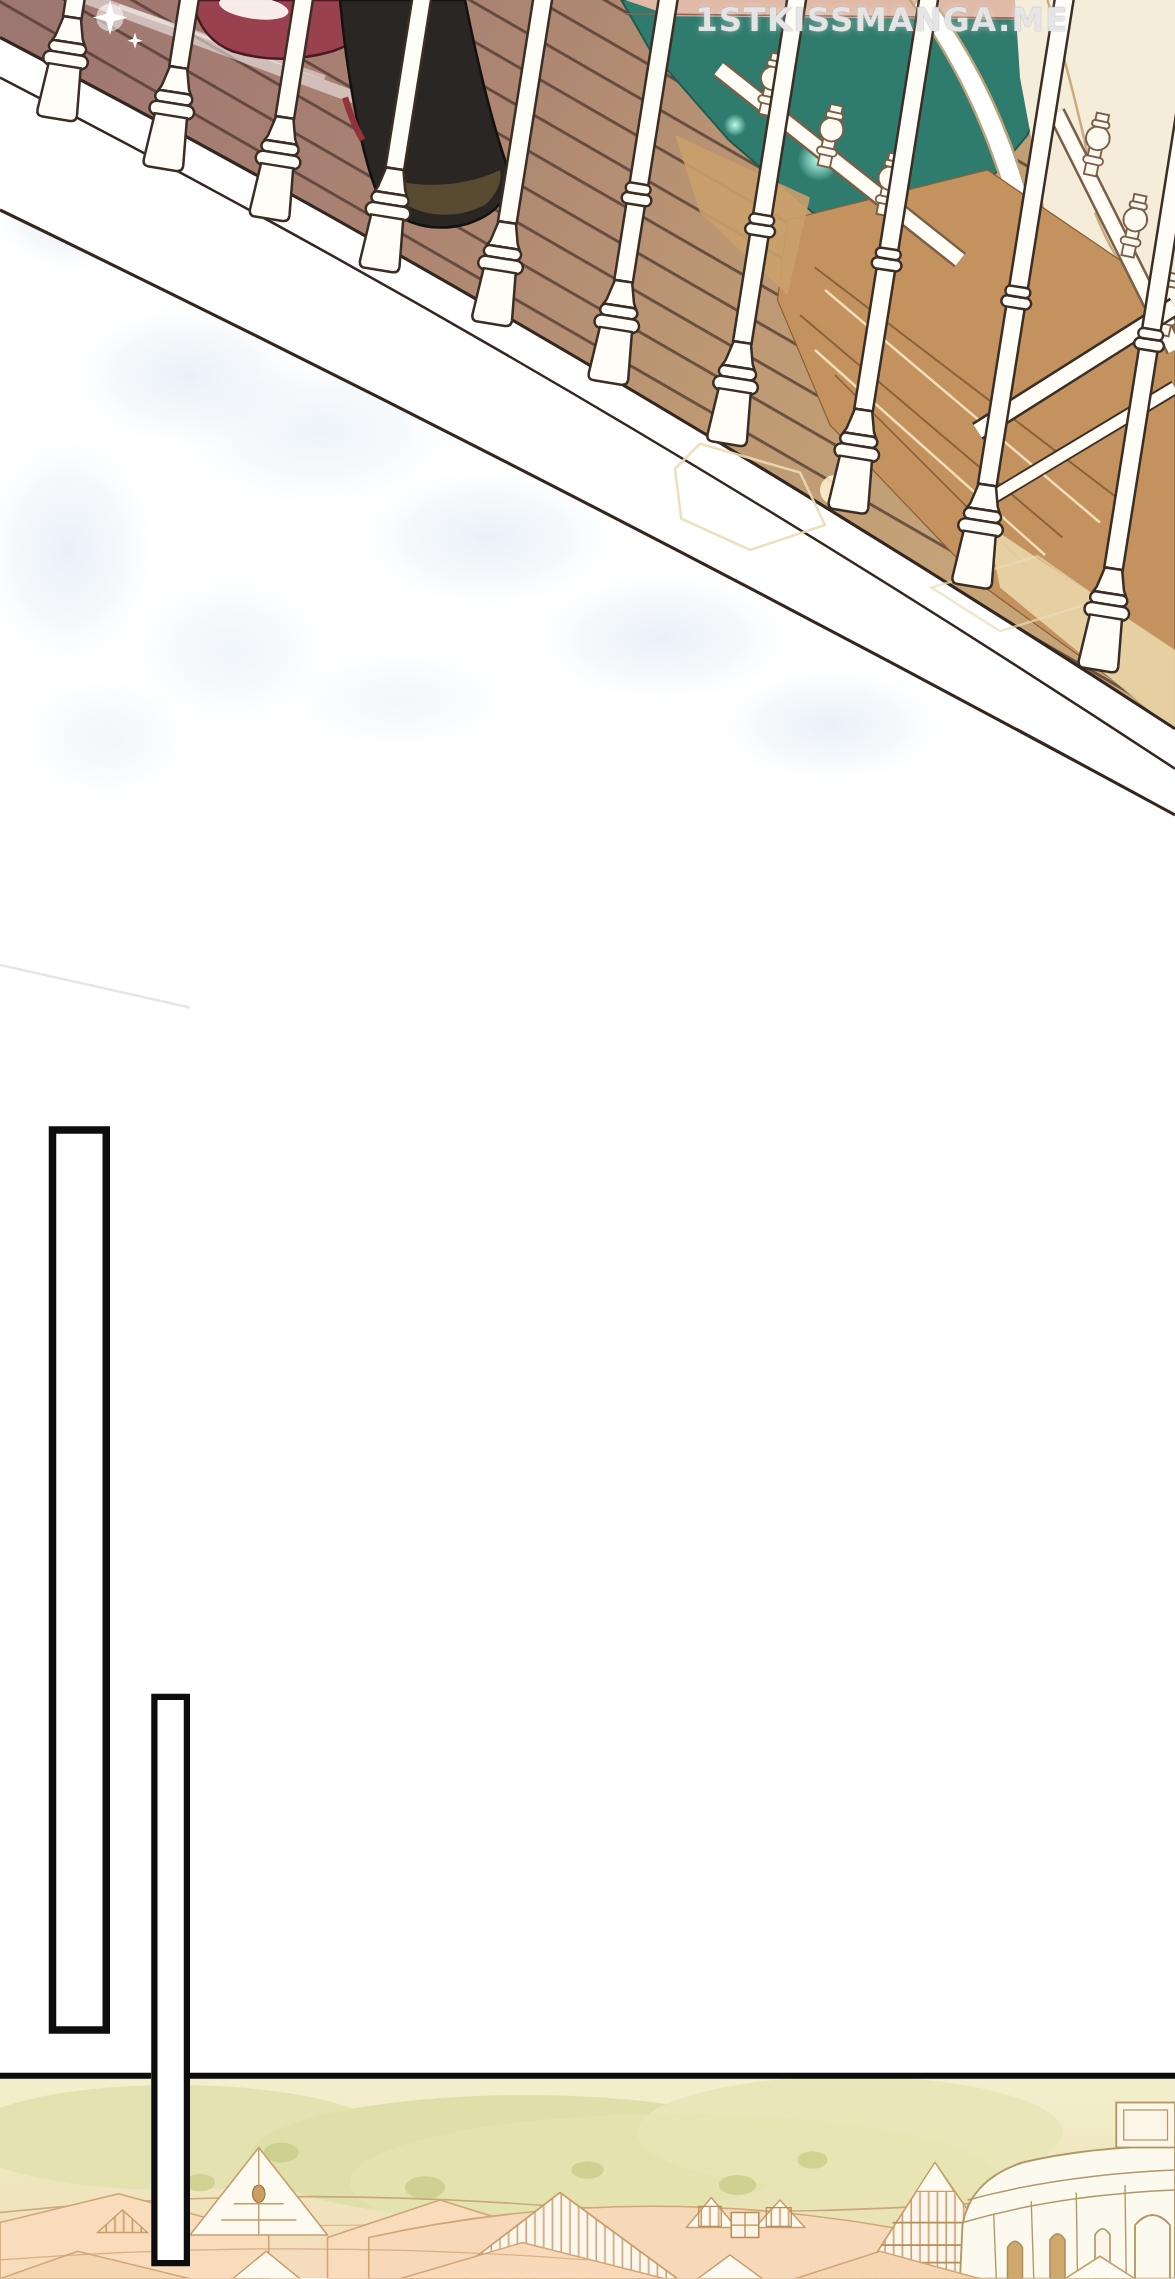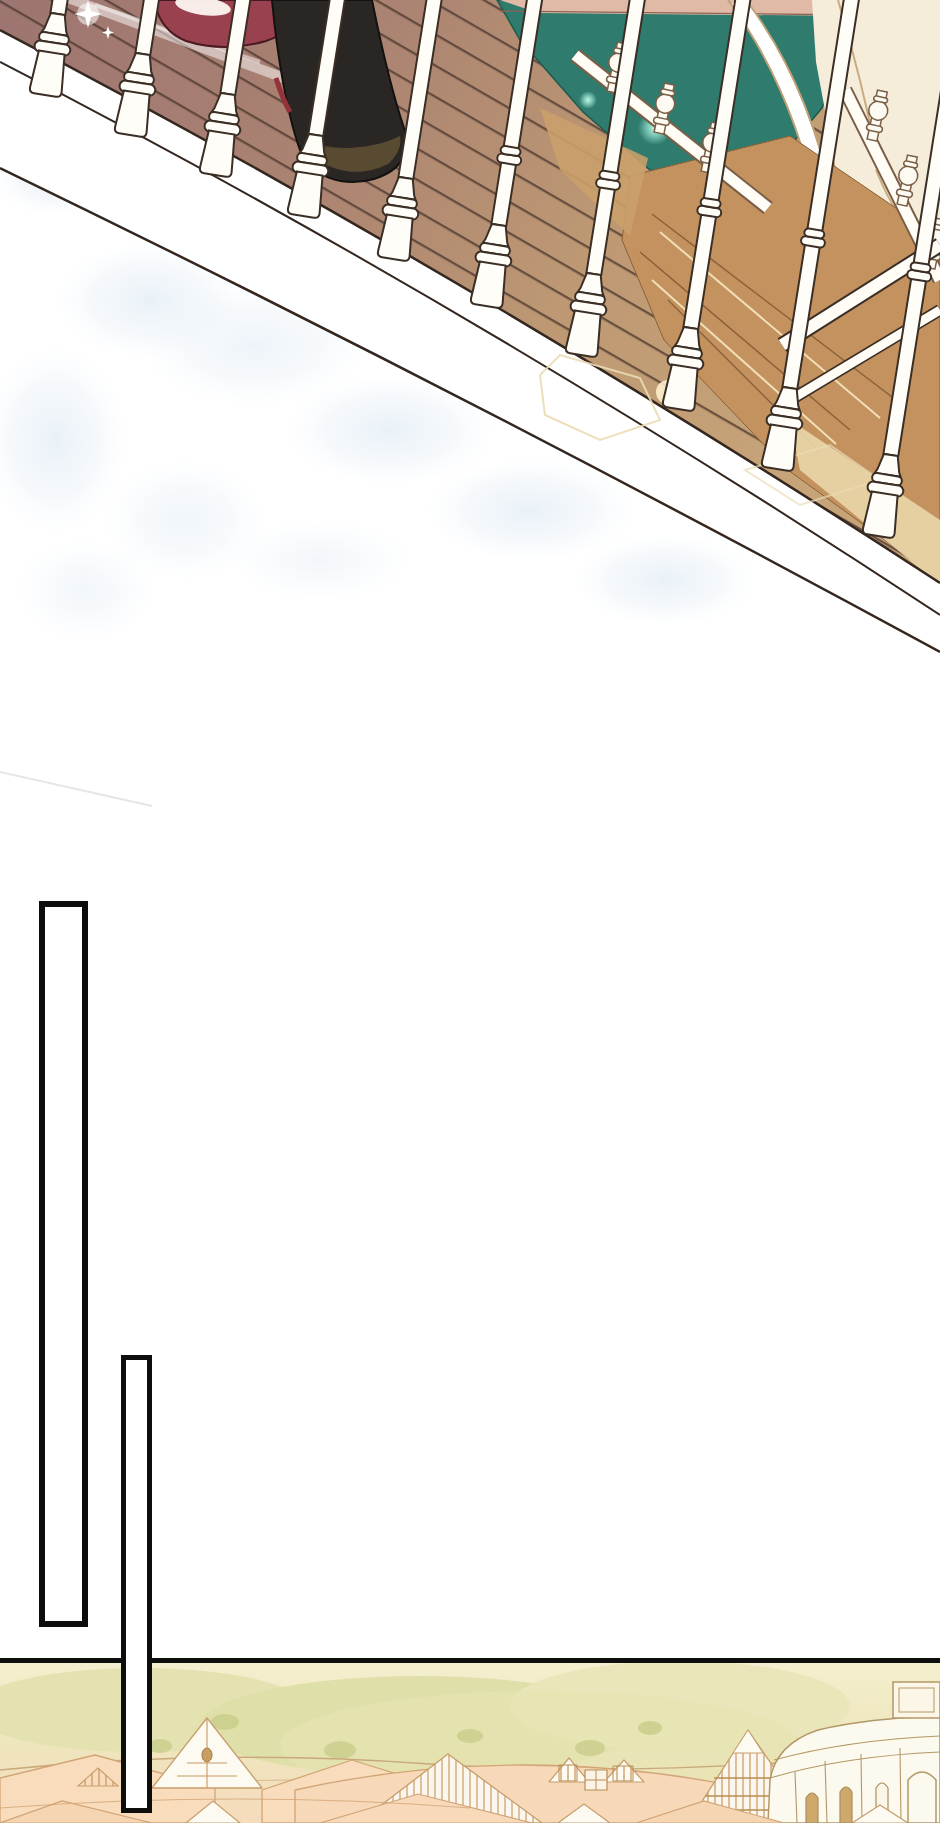--- a/index.html
+++ b/index.html
@@ -252,20 +252,21 @@
         </g>
       </g>
 
     <g fill="#ffffff">
       <circle cx="88" cy="14" r="11" opacity="0.55"></circle>
       <path d="M88,0 L91,11 L102,14 L91,17 L88,28 L85,17 L74,14 L85,11 Z"></path>
       <path d="M108,26 L109.5,31 L114,32.5 L109.5,34 L108,39 L106.5,34 L102,32.5 L106.5,31 Z"></path>
     </g>
   </svg>
 
+  <div class="watermark">1STKISSMANGA.ME</div>
 
   <div class="vrect vrect1"></div>
   <div class="vrect vrect2"></div>
 
   <div class="scene-bottom">
     <svg width="940" height="165" viewBox="0 0 940 165" xmlns="http://www.w3.org/2000/svg">
       <defs>
         <linearGradient id="skyGrad" x1="0" y1="0" x2="0" y2="1">
           <stop offset="0" stop-color="#f4efcf"></stop>
           <stop offset="0.5" stop-color="#eee6bd"></stop>

